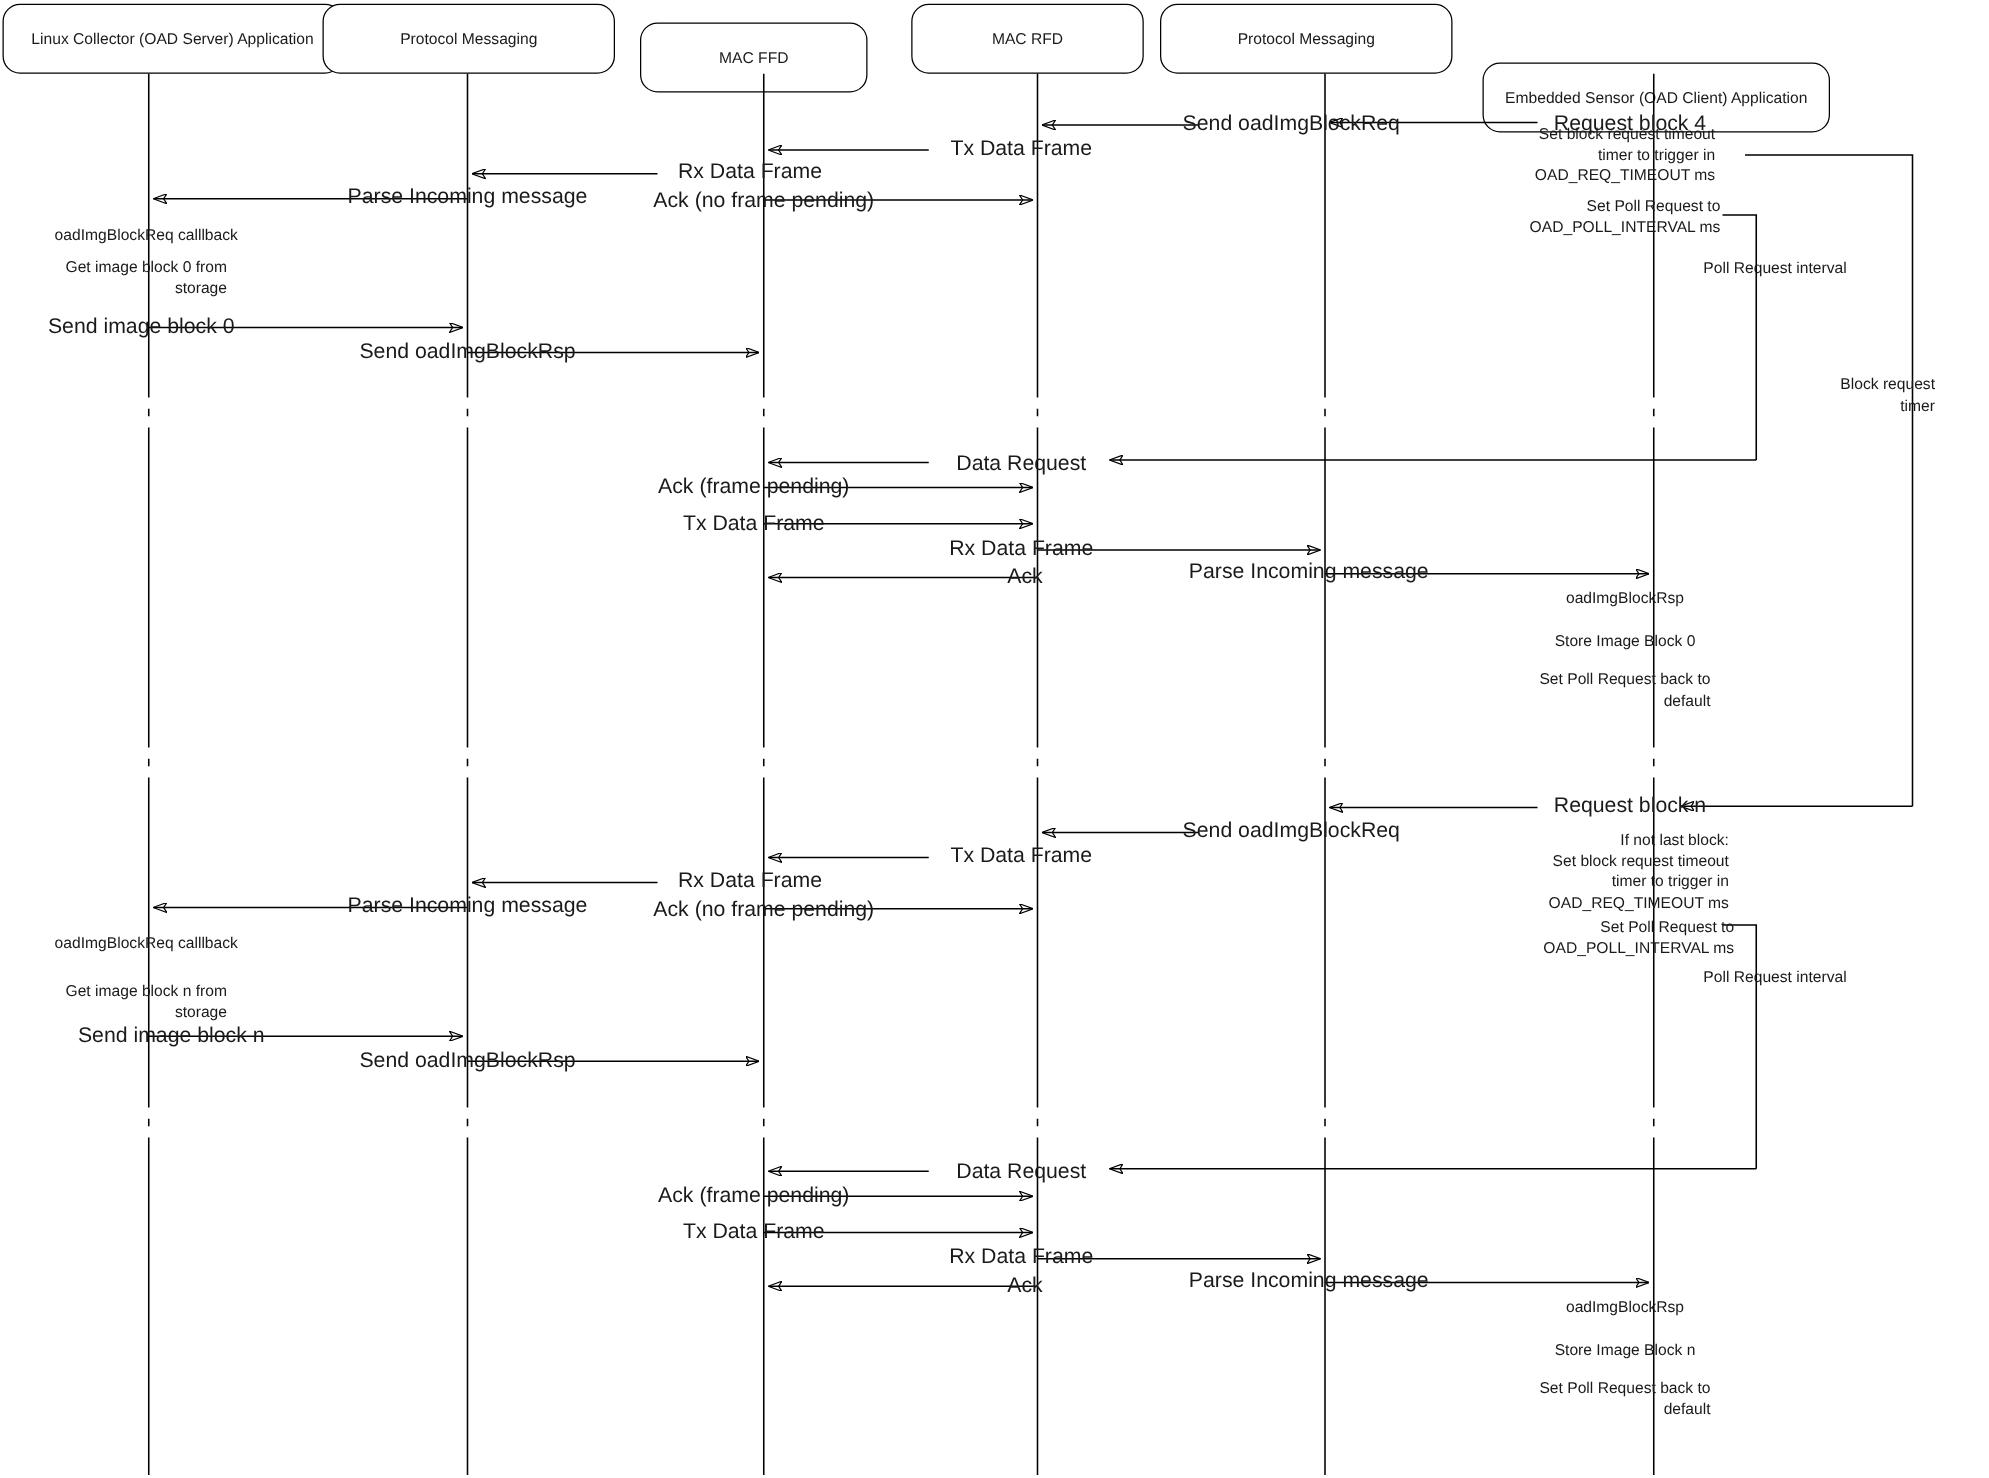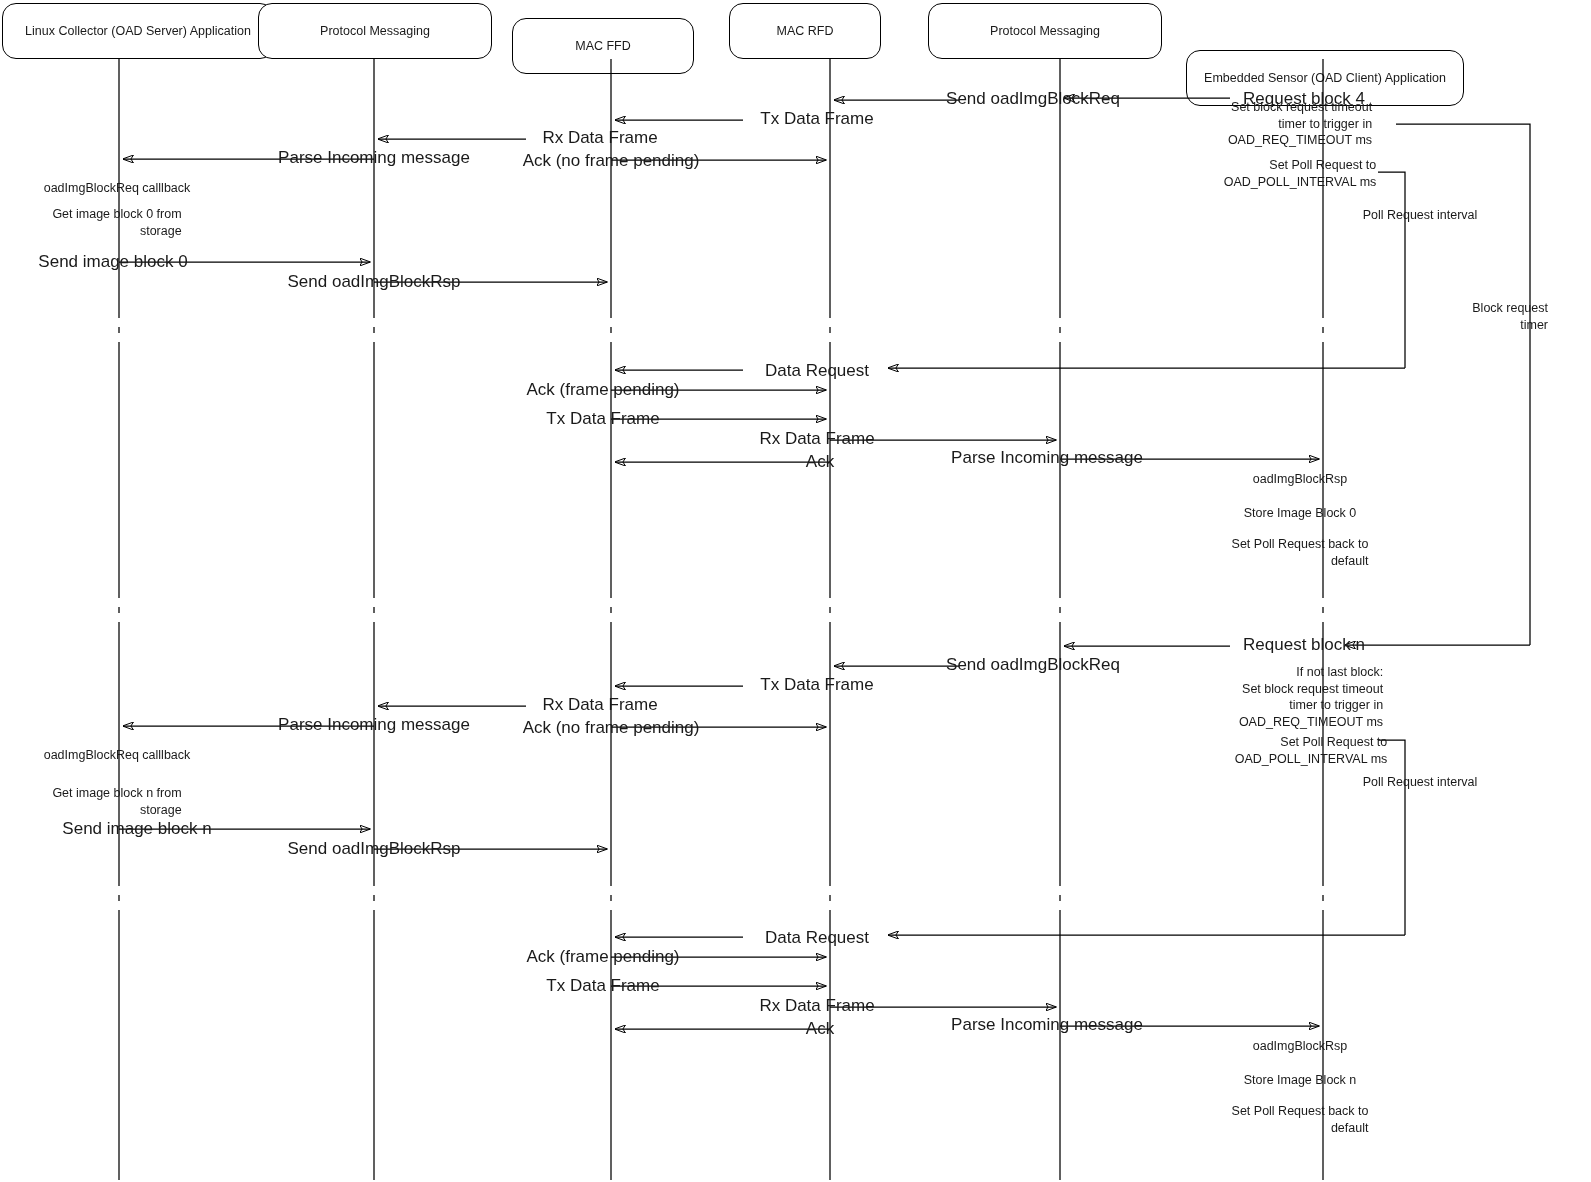--- a/index.html
+++ b/index.html
@@ -47,21 +47,21 @@
   <div id="heads">
       <div class="lane-head" style="left: 2px; top: 3px; width: 272px; height: 56px;">
         <span>Linux Collector (OAD Server) Application</span>
       </div>
       <div class="lane-head" style="left: 258px; top: 3px; width: 234px; height: 56px;">
         <span>Protocol Messaging</span>
       </div>
       <div class="lane-head" style="left: 512px; top: 18px; width: 182px; height: 56px;">
         <span>MAC FFD</span>
       </div>
-      <div class="lane-head" style="left: 729px; top: 3px; width: 152px; height: 56px; align-items: center;">
+      <div class="lane-head" style="left: 729px; top: 3px; width: 186px; height: 56px; align-items: center;">
         <span>MAC RFD</span>
       </div>
       <div class="lane-head" style="left: 928px; top: 3px; width: 234px; height: 56px;">
         <span>Protocol Messaging</span>
       </div>
       <div class="lane-head" style="left: 1186px; top: 3px; width: 278px; height: 56px; margin-top: 47px;">
         <span>Embedded Sensor (OAD Client) Application</span>
       </div>
     </div>
   <svg class="overlay" id="ov" xmlns="http://www.w3.org/2000/svg">

